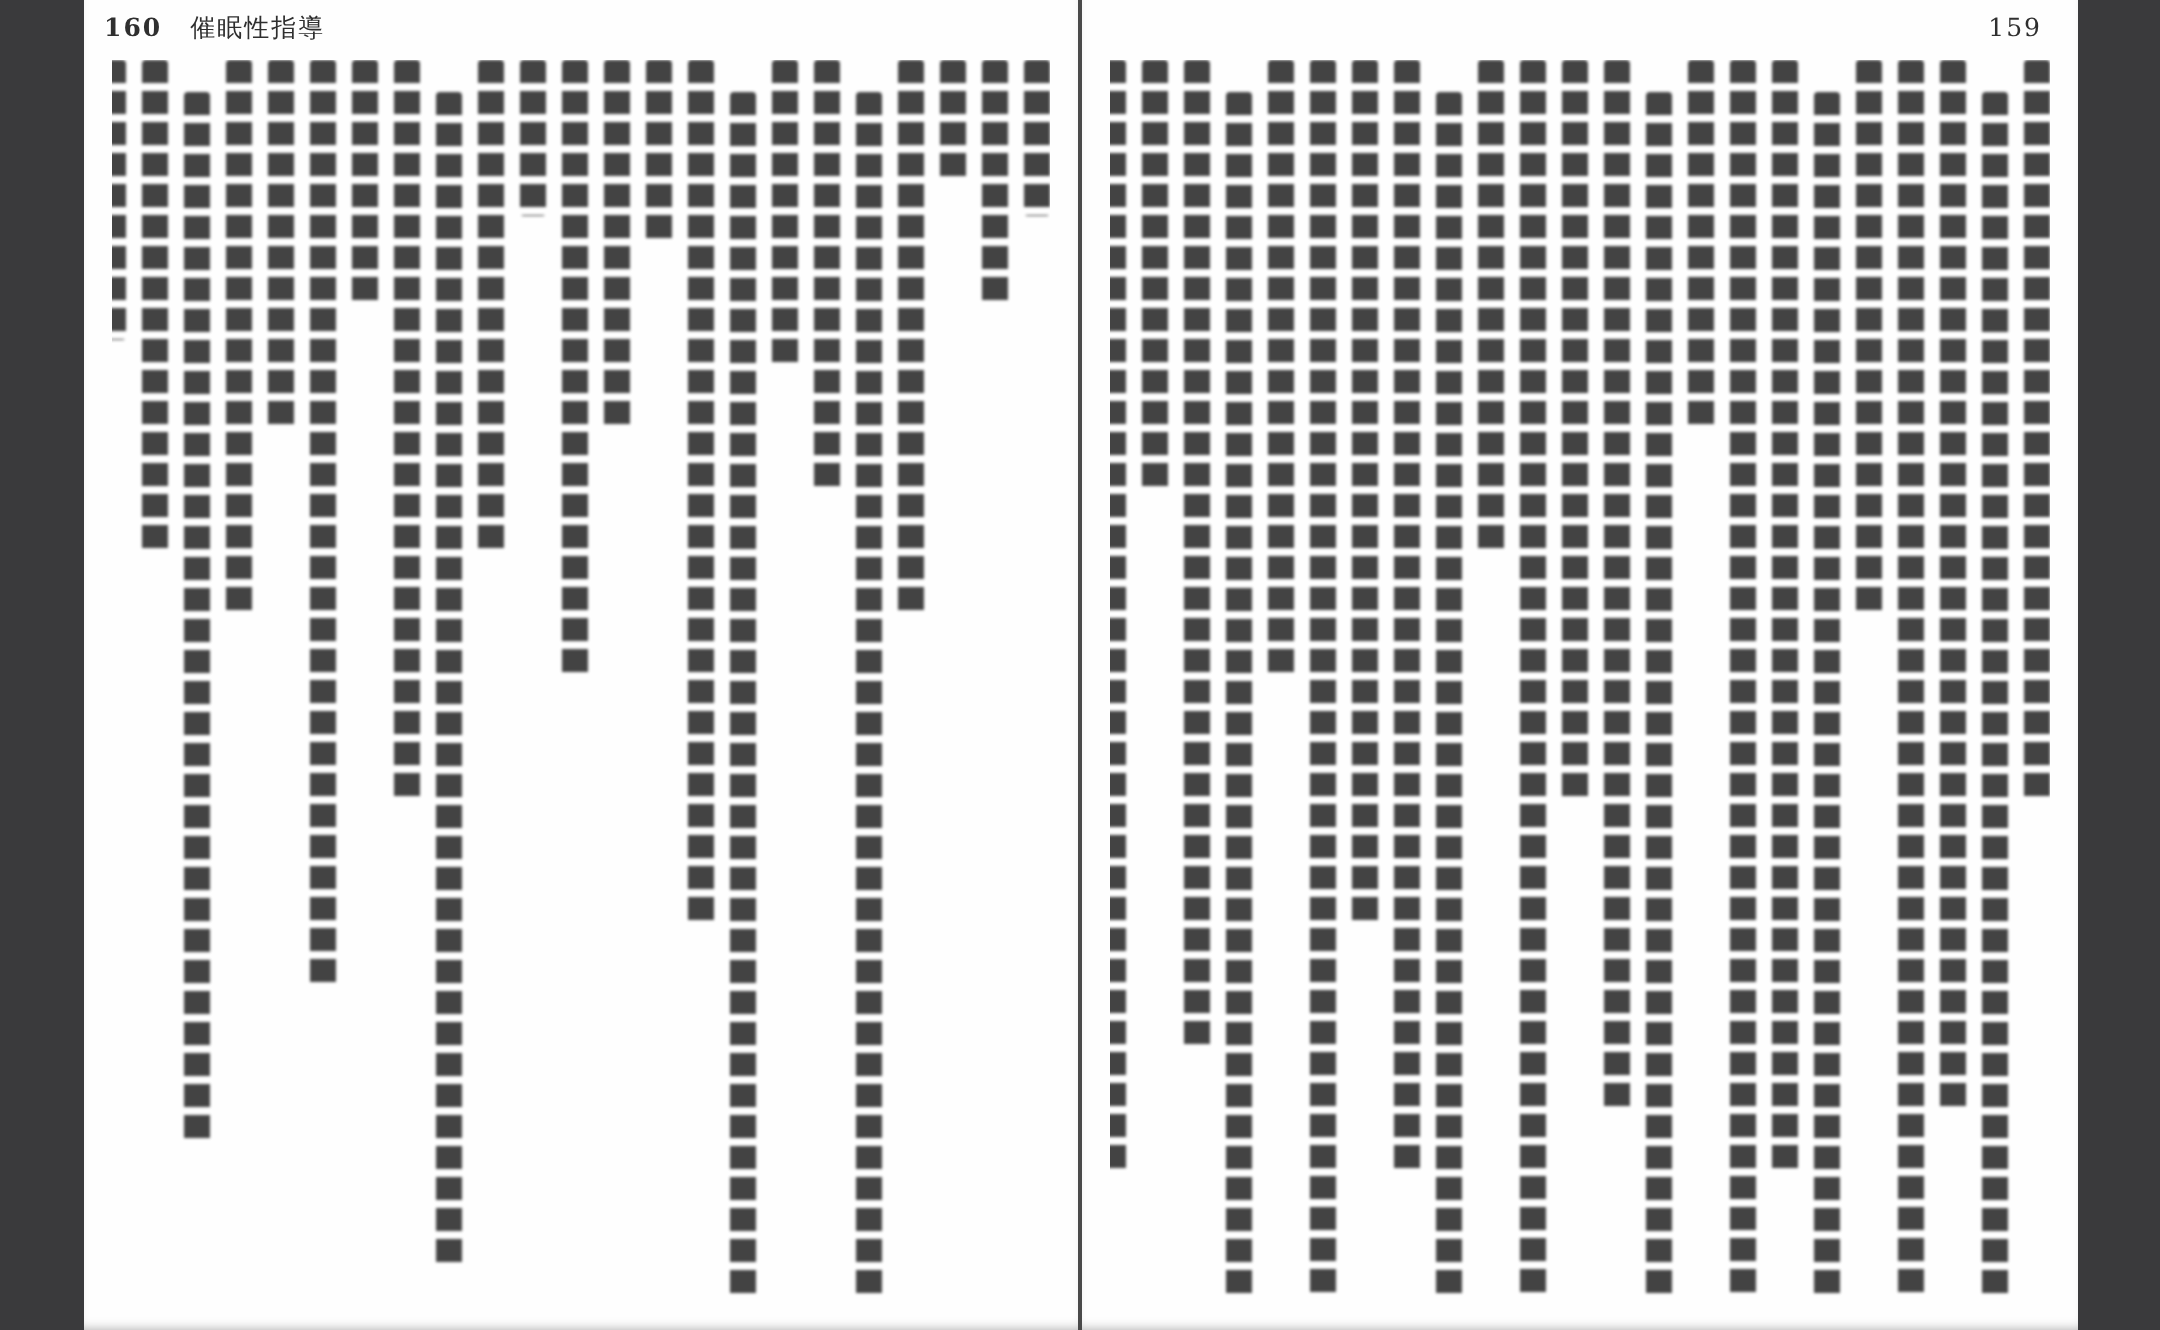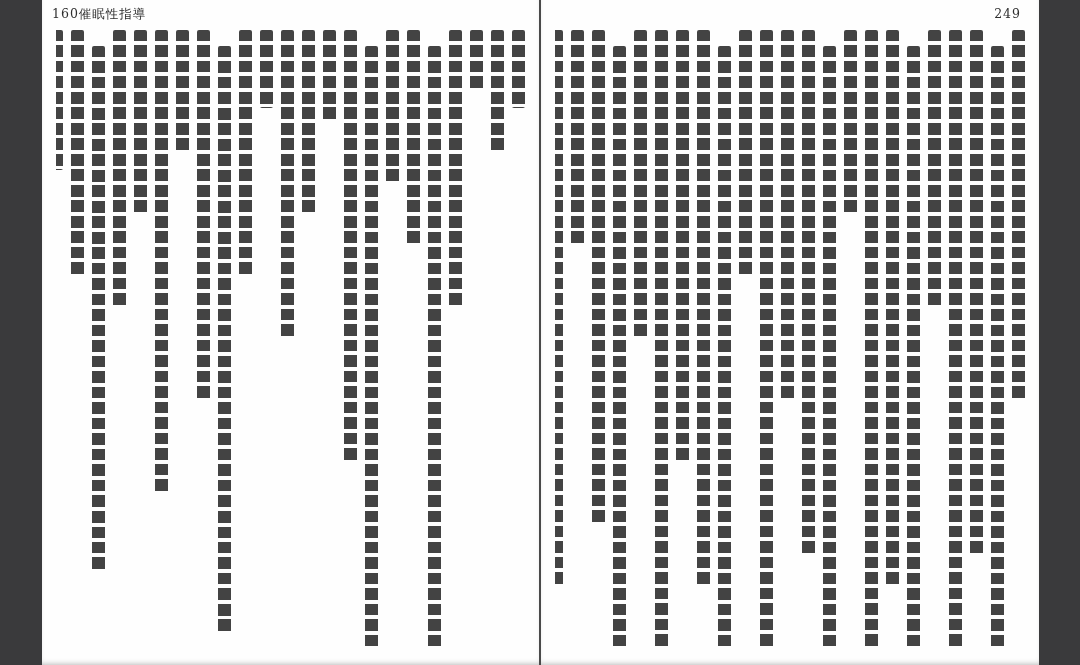--- a/index.html
+++ b/index.html
@@ -28,21 +28,21 @@
     position:absolute;top:0;bottom:0;left:539px;width:2px;
     background:var(--gutter);
   }
   .running-head{
     position:absolute;top:6px;
     font-size:12.5px;color:var(--ink);letter-spacing:1px;
     white-space:nowrap;
   }
   .running-head.left{left:10px;}
   .running-head.right{right:18px;}
-  .running-head .folio{font-weight:normal;}
+  .running-head .folio{font-weight:bold;margin-right:14px;}
   .text-flow{
     position:absolute;top:30px;left:14px;right:14px;height:622px;
     display:flex;flex-direction:row-reverse;gap:8px;
     overflow:hidden;
   }
   
   .col{
     width:13px;flex:0 0 13px;border-radius:2px;
     background:repeating-linear-gradient(
       180deg,
@@ -85,21 +85,21 @@
         <div class="col" style="margin-top: 15.5px; height: 527px;"></div>
         <div class="col" style="margin-top: 0px; height: 248px;"></div>
         <div class="col" style="margin-top: 0px; height: 139.5px;"></div>
       </div>
   </div>
 
   <div class="gutter-line"></div>
 
   <div class="page right">
     <div class="running-head right">
-      <span>249</span>
+      <span>159</span>
     </div>
     <div class="text-flow">
         <div class="col" style="margin-top: 0px; height: 372px;"></div>
         <div class="col" style="margin-top: 15.5px; height: 604.5px;"></div>
         <div class="col" style="margin-top: 0px; height: 527px;"></div>
         <div class="col" style="margin-top: 0px; height: 620px;"></div>
         <div class="col" style="margin-top: 0px; height: 279px;"></div>
         <div class="col" style="margin-top: 15.5px; height: 604.5px;"></div>
         <div class="col" style="margin-top: 0px; height: 558px;"></div>
         <div class="col" style="margin-top: 0px; height: 620px;"></div>

